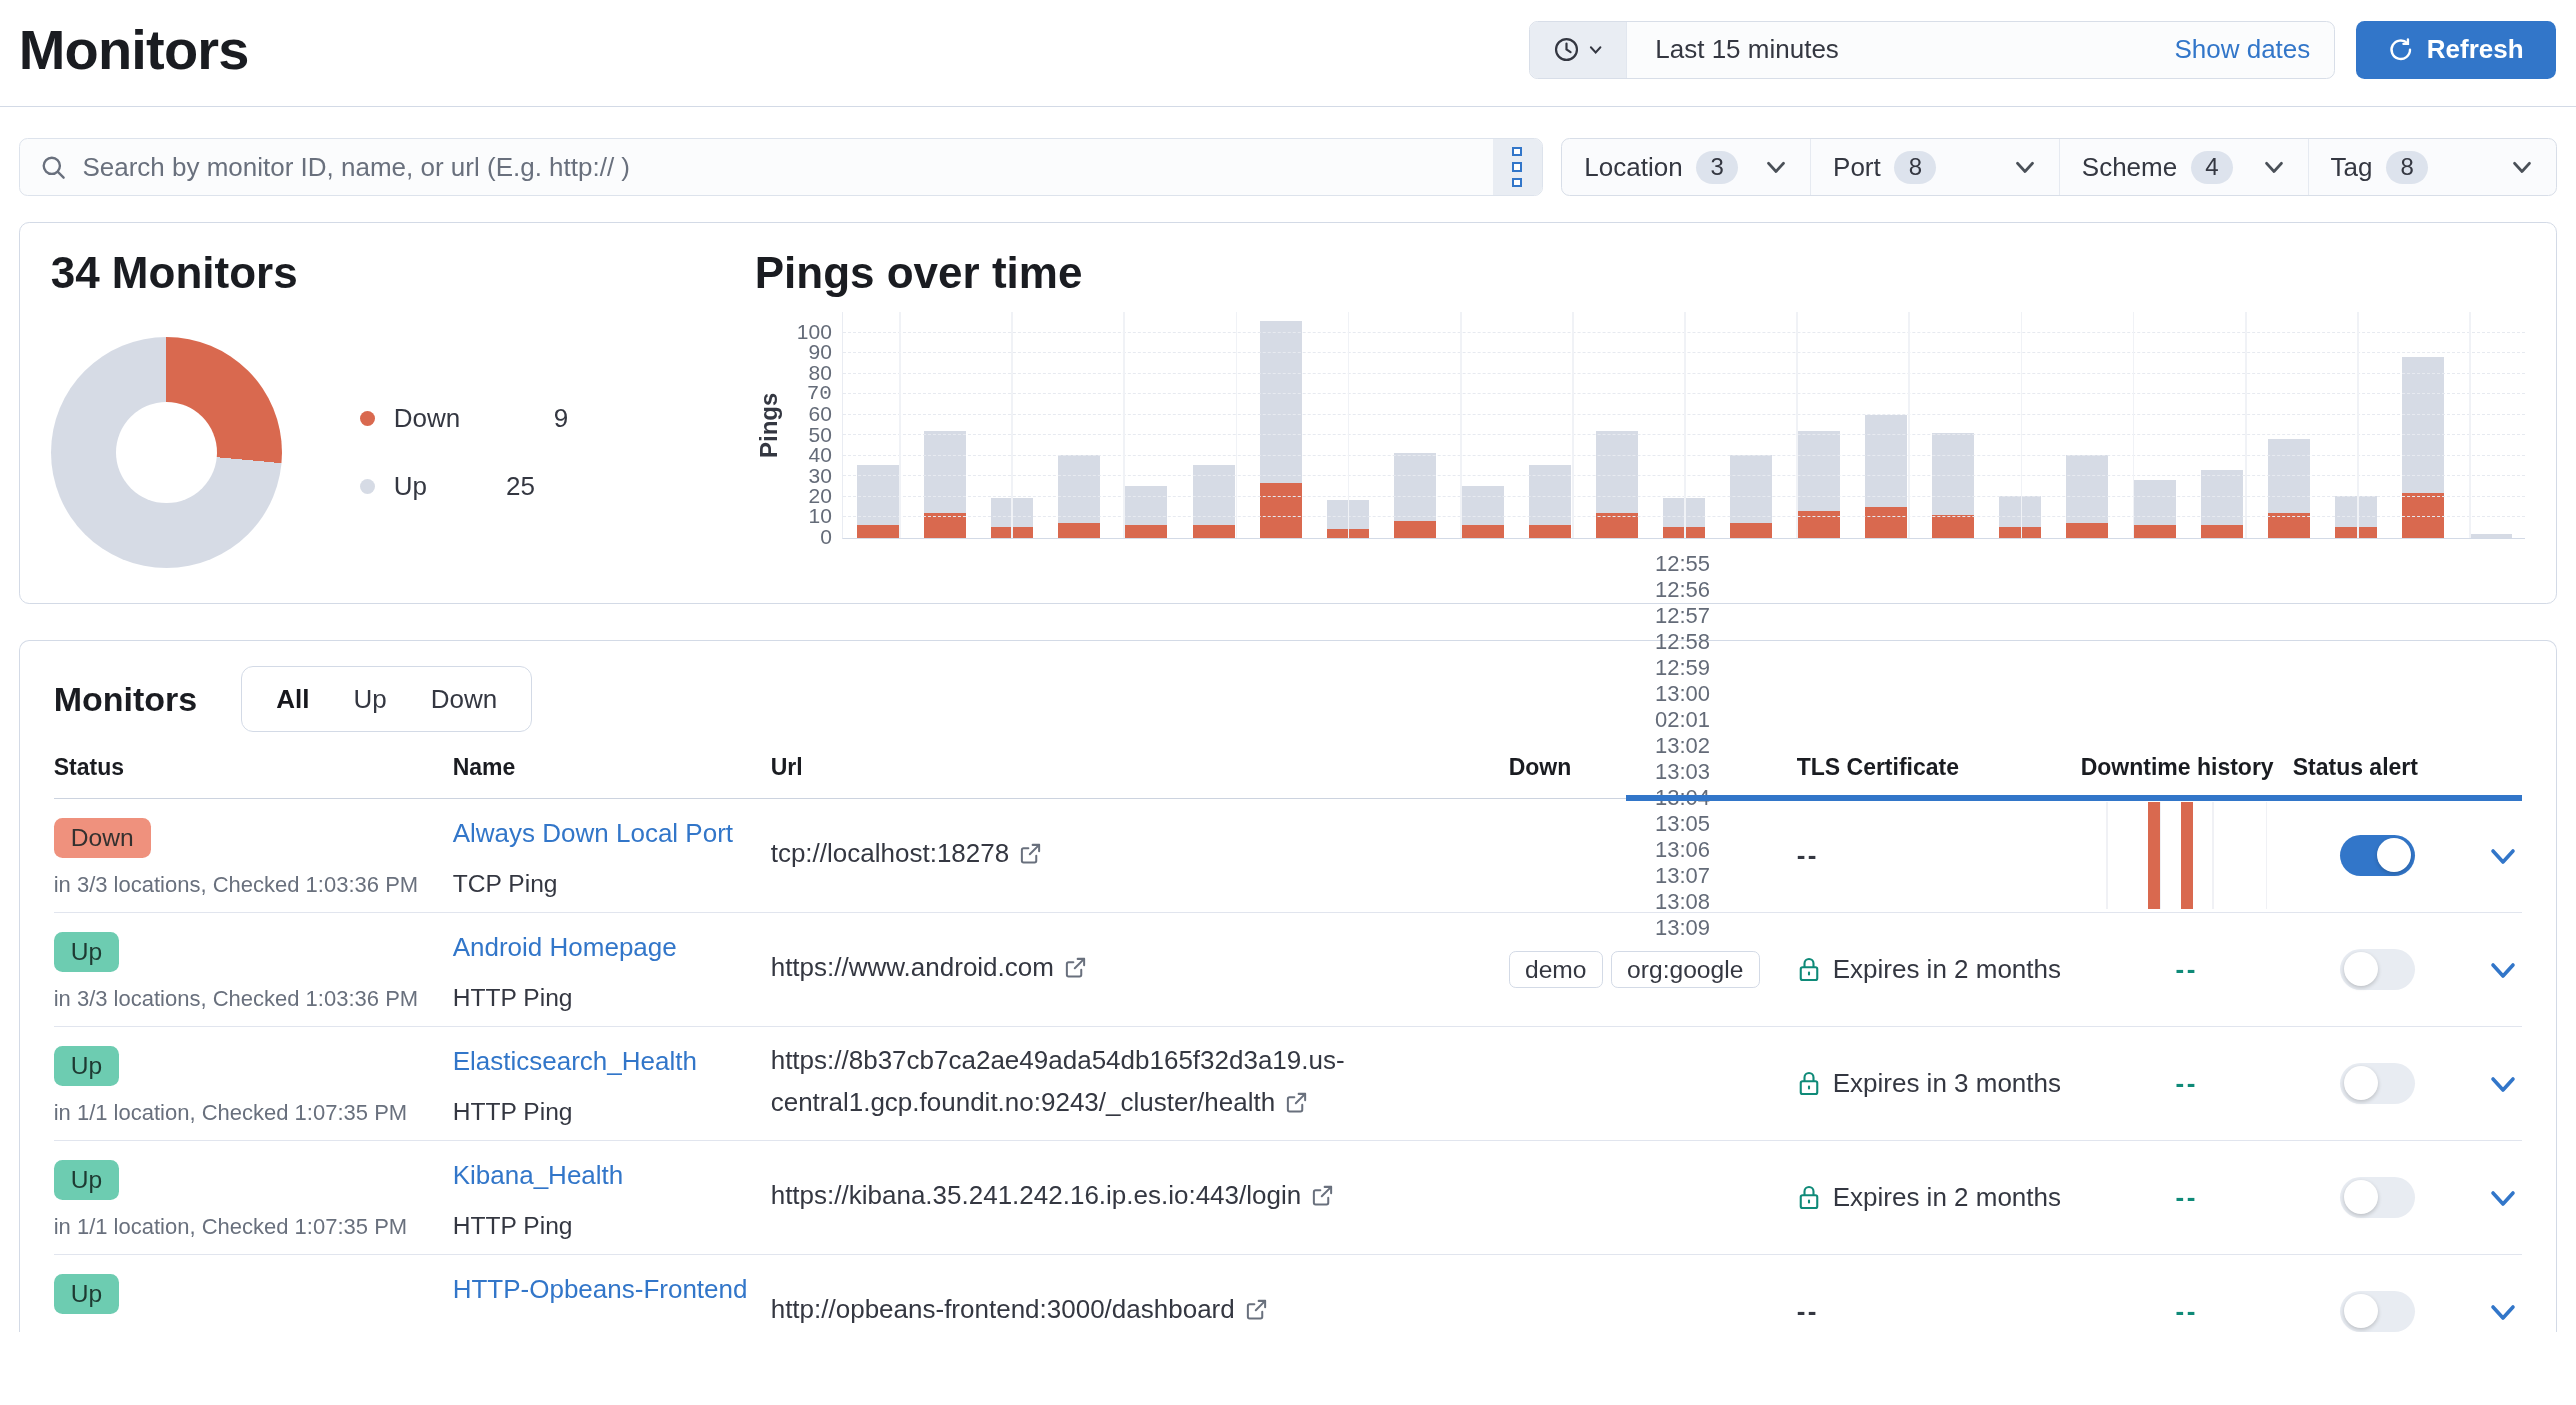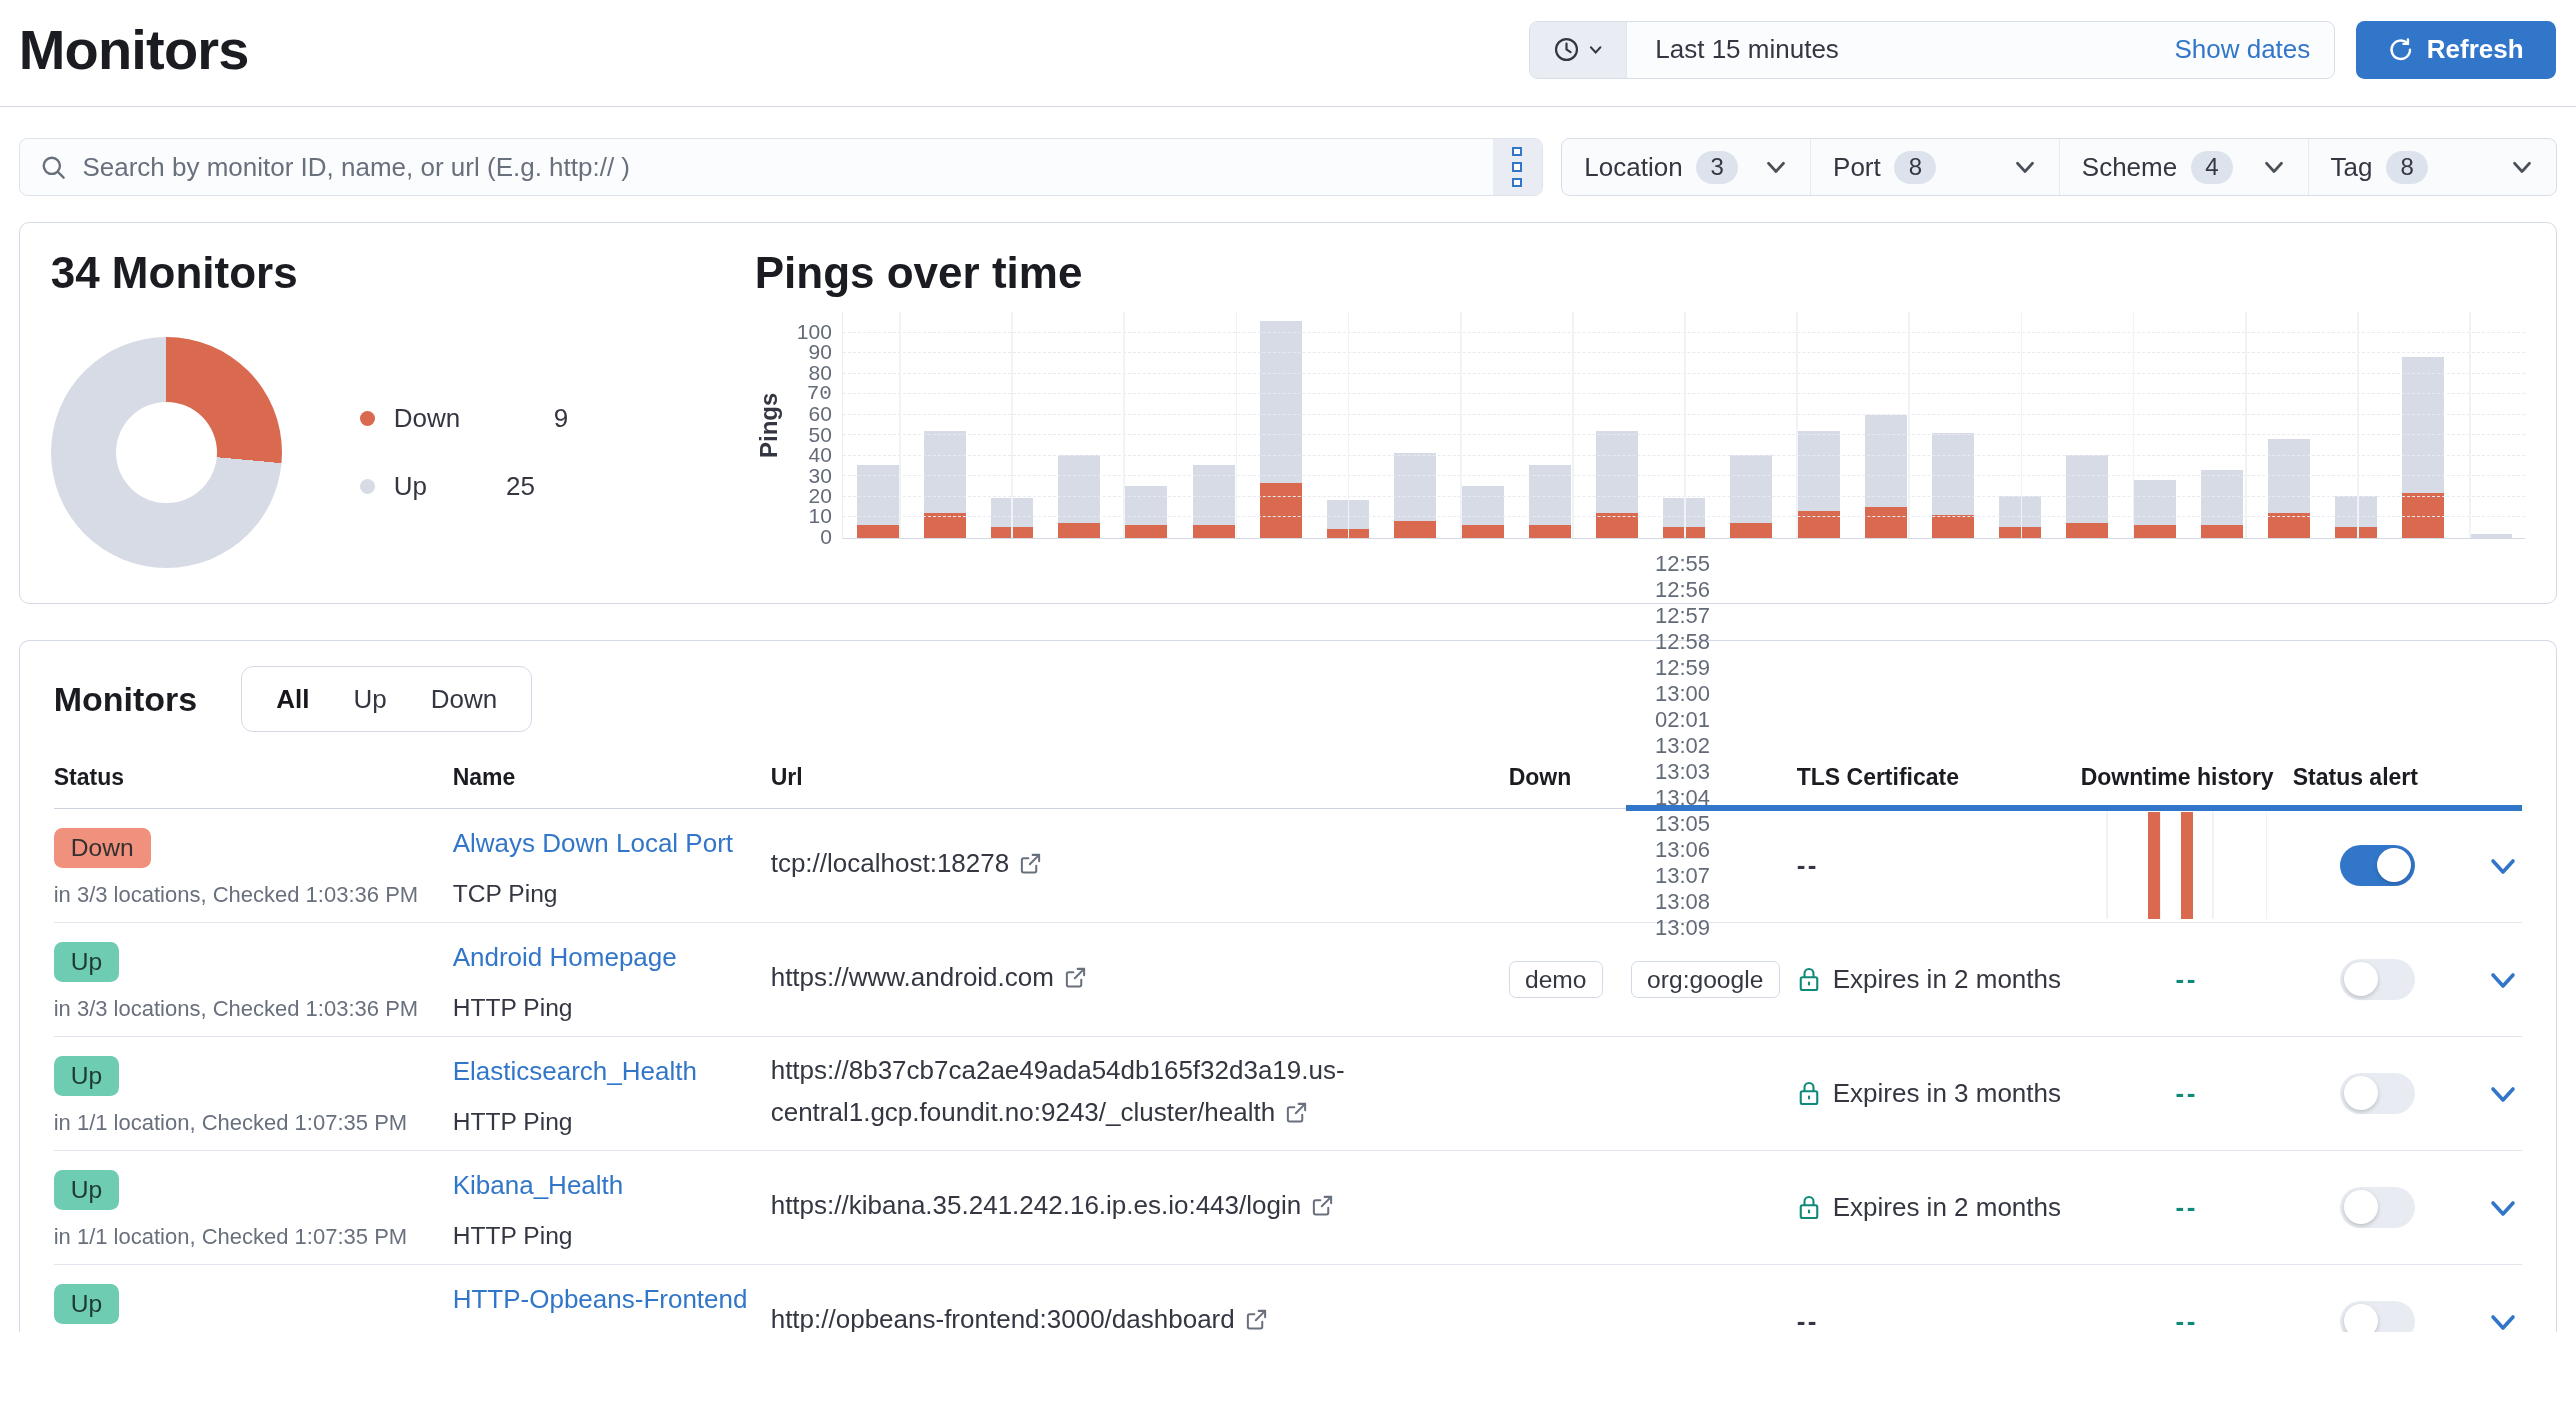--- a/index.html
+++ b/index.html
@@ -64,34 +64,34 @@
   .xlabels span { flex:1; text-align:center; font-size:22px; color:#646b78; }
 
   
   .monitors-panel { padding:25.5px 34px 0; margin-top:36px; border-bottom:none; border-radius:10.2px 10.2px 0 0; height:692px; overflow:hidden; }
   .sec-head { display:flex; align-items:center; gap:44px; }
   .list-title { font-size:34px; font-weight:700; color:#1a1c21; }
   .tabs { display:flex; align-items:center; border:1.7px solid #d3dae6; border-radius:12px; height:66px; padding:0 12px; }
   .tab { padding:0 22px; font-size:26px; color:#343741; cursor:pointer; }
   .tab.selected { font-weight:700; color:#16171c; }
   .tgrid { display:grid; grid-template-columns:399px 318px 738px 288px 284px 212px 170px 1fr; }
-  .thead { margin-top:32px; position:relative; padding-bottom:17px; border-bottom:1.7px solid #ccd3df; }
+  .thead { margin-top:22px; position:relative; padding-bottom:17px; border-bottom:1.7px solid #ccd3df; }
   .thead span { font-size:23px; font-weight:700; color:#1a1c21; }
   .progress { position:absolute; bottom:-3.4px; height:6px; left:63.7%; right:0; background:#3276c9; }
   .trow { border-bottom:1.7px solid #e1e5ee; height:114px; align-items:center; }
   .cell-col { align-self:stretch; display:flex; flex-direction:column; justify-content:space-between; padding:18.7px 0 13.6px; }
   .badge { display:inline-block; padding:6px 17px; border-radius:8.5px; font-size:24.6px; width:max-content; }
   .badge.down { background:#ef917d; color:#33302f; }
   .badge.up { background:#6dccb1; color:#1e3a32; }
   .checked { font-size:22px; color:#69707d; }
   .mon-name { font-size:26px; color:#3276c9; cursor:pointer; }
   .mon-type { font-size:24.6px; color:#343741; }
   .url-cell { font-size:26px; color:#343741; line-height:1.6; padding-right:42px; cursor:pointer; }
   .ext { display:inline-block; margin-left:10.2px; vertical-align:-3.4px; }
-  .tagrow { display:flex; gap:28px; }
+  .tagrow { display:flex; gap:8px; }
   .tag { border:1.7px solid #d3dae6; border-radius:6.8px; background:#fff; padding:3.4px 15.3px; font-size:24.6px; color:#343741; }
   .tls-cell { display:flex; align-items:center; gap:12px; font-size:26px; color:#343741; }
   .dash-dark { font-weight:700; letter-spacing:2.5px; color:#343741; }
   .dash-teal { font-weight:700; letter-spacing:2.5px; color:#0f8a78; }
   .dt-cell { text-align:center; font-size:26px; }
   .spark { position:relative; width:161px; height:107px; margin:0 auto; }
   .sgrid { position:absolute; top:0; bottom:0; width:1.7px; background:#f0f1f5; }
   .sbar { position:absolute; top:0; bottom:0; width:12px; background:#d9694f; }
   .alert-cell { display:flex; justify-content:center; }
   .toggle { width:75px; height:41px; border-radius:22px; position:relative; cursor:pointer; }

